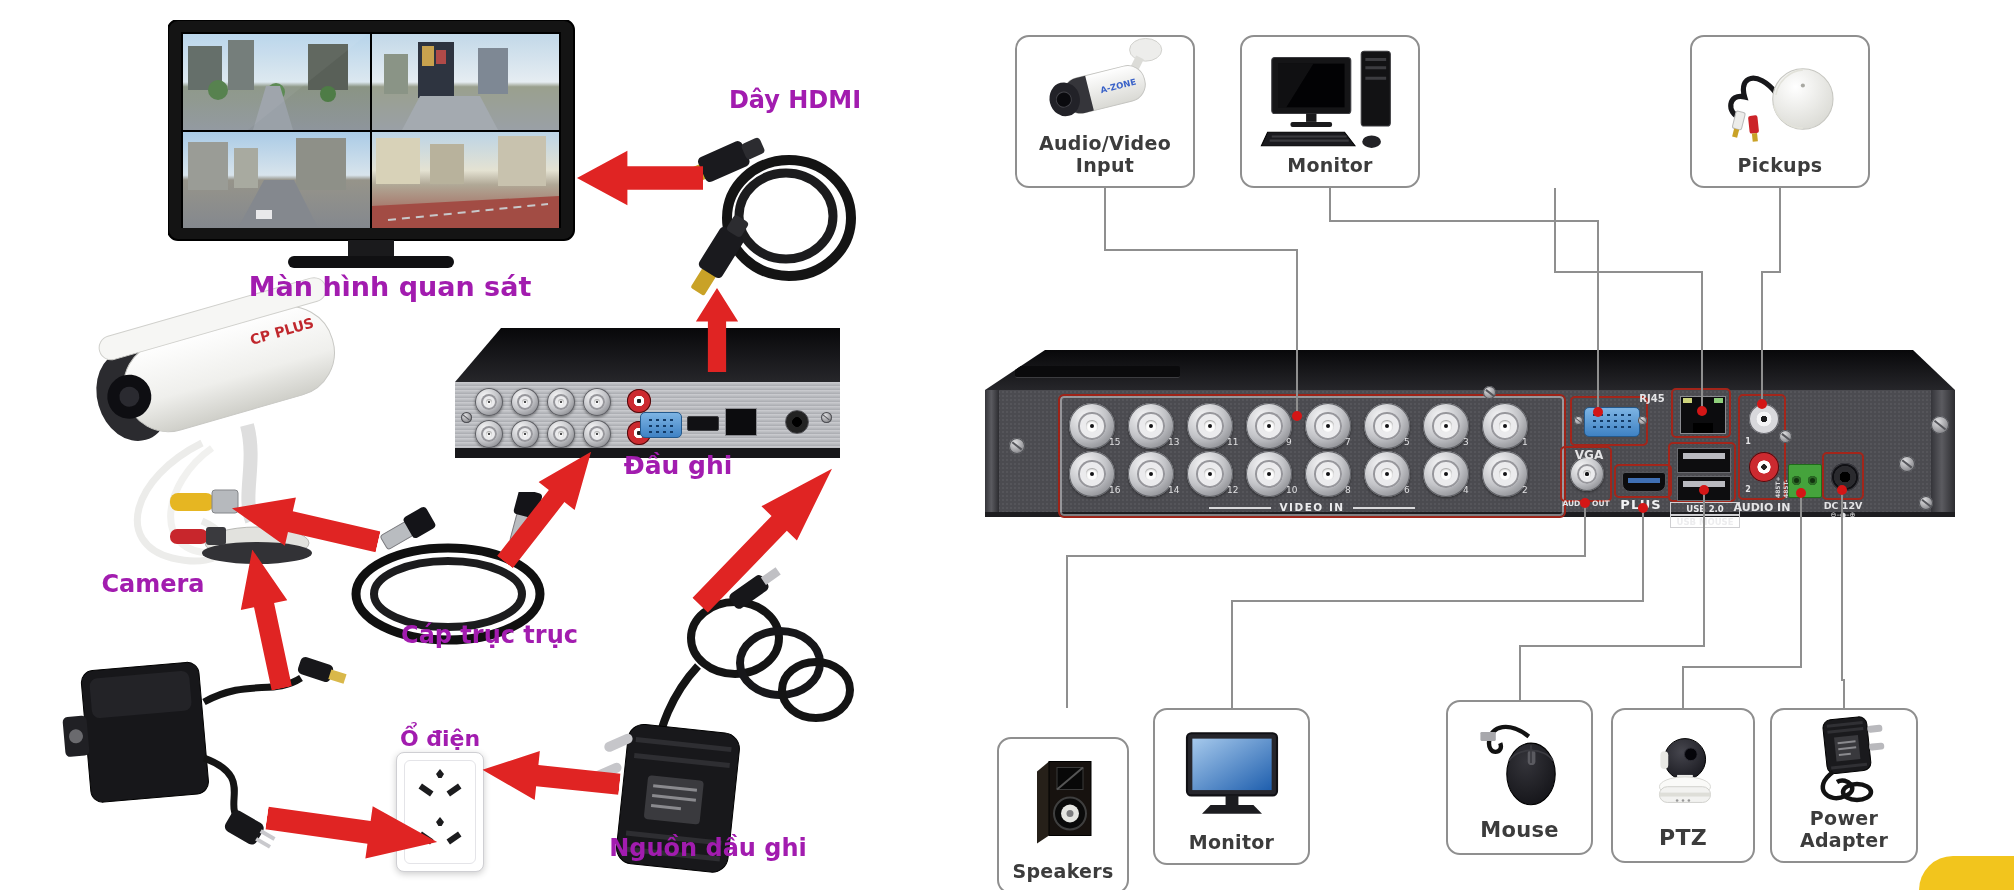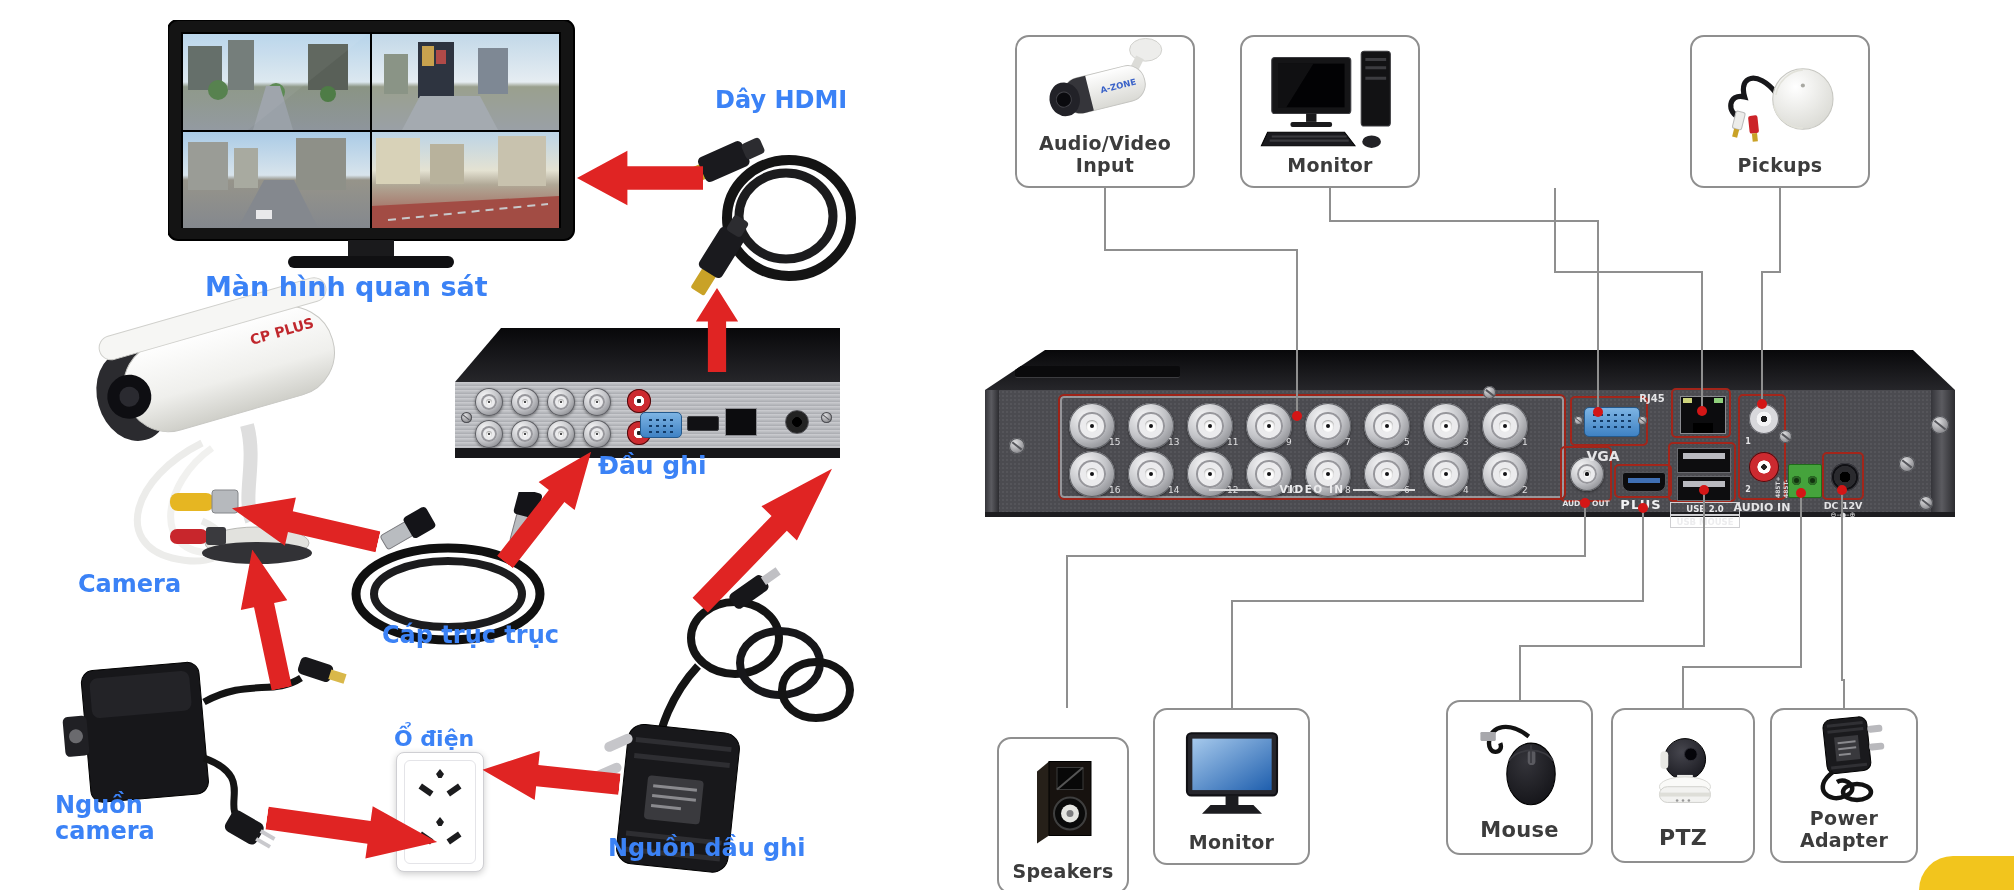--- a/index.html
+++ b/index.html
@@ -1,19 +1,19 @@
 <!DOCTYPE html>
 <html><head>
 <meta charset="utf-8">
 <style>
   html,body{margin:0;padding:0;background:#fff}
   .canvas{position:relative;width:2014px;height:890px;background:#fff;overflow:hidden;font-family:"DejaVu Sans",sans-serif}
   .abs{position:absolute}
   
-  .vlabel{position:absolute;color:#3b82f6;font-weight:700;line-height:1.08;z-index:7}
+  .vlabel{position:absolute;color:#a21caf;font-weight:700;text-align:center;line-height:1.08;z-index:7}
   
   .arrow{position:absolute;background:#e02423;clip-path:polygon(0 31%,60% 31%,60% 6%,100% 50%,60% 94%,60% 69%,0 69%);z-index:6}
   
   .devbox{position:absolute;background:#fff;border:2px solid #8f8f8f;border-radius:14px;display:flex;flex-direction:column;align-items:center;justify-content:flex-end;padding:6px 4px 10px;z-index:3;box-sizing:border-box}
   .devicon{flex:1;display:flex;align-items:center;justify-content:center;width:100%}
   .devlabel{font-size:19px;font-weight:700;color:#3c3c3c;letter-spacing:.3px;text-align:center;line-height:1.12}
   
   .wires{position:absolute;left:0;top:0;z-index:2;pointer-events:none}
   
   .dvr{position:absolute;z-index:1}
@@ -256,21 +256,20 @@
       <rect x="240" y="24" width="34" height="18" rx="5" fill="#17171a"></rect>
       <rect x="272" y="28" width="16" height="10" fill="#d9b84a"></rect>
     </g>
     <path d="M146,120 C200,140 160,168 185,185" fill="none" stroke="#141414" stroke-width="7"></path>
     <g transform="rotate(30 190 195)">
       <rect x="166" y="180" width="36" height="24" rx="6" fill="#17171a"></rect>
       <rect x="200" y="185" width="16" height="4" fill="#c9c9cd"></rect>
       <rect x="200" y="194" width="16" height="4" fill="#c9c9cd"></rect>
     </g>
   </svg>
-  <div class="vlabel" style="left:55px;top:793px;width:195px;font-size:24px">Nguồn camera</div>
 
   <div class="vlabel" style="left:394px;top:727px;width:92px;font-size:22px">Ổ điện</div>
   <div class="outlet" style="left:396px;top:752px;width:86px;height:118px">
     <div class="outlet-inner"></div>
     <div class="socket" style="top:14px">
         <div class="s-top"></div>
         <div class="s-l"></div>
         <div class="s-r"></div>
       </div>
     <div class="socket" style="top:62px">
@@ -407,21 +406,21 @@
   </div>
 
   <div class="dvr" style="left:985px;top:350px;width:970px;height:175px">
     <div class="dvr-top" style="height:40px;clip-path:polygon(60px 0,928px 0,100% 100%,0 100%)">
       <div class="vent" style="left:30px;top:16px;width:165px;height:11px"></div>
     </div>
     <div class="dvr-body" style="top:40px;height:122px"></div>
     <div class="bevel" style="right:0;top:40px;width:24px;height:122px"></div>
     <div class="bevel" style="left:0;top:40px;width:14px;height:122px"></div>
 
-    <div class="vin-box" style="left:73px;top:44px;width:508px;height:106px">
+    <div class="vin-box" style="left:73px;top:44px;width:508px;height:124px">
       <div class="abs" style="left:0;top:0;width:100%;height:100%">
           <div class="bnc" style="left:9px;top:7px;width:46px;height:46px">
             <div class="bncring"></div>
             <div class="bnchole"></div>
             <div class="bncpin"></div>
           </div>
           <div class="port-num" style="left:49px;top:41px">15</div>
           <div class="bnc" style="left:68px;top:7px;width:46px;height:46px">
             <div class="bncring"></div>
             <div class="bnchole"></div>
@@ -514,21 +513,21 @@
           <div class="port-num" style="left:462px;top:89px">2</div>
         </div>
       <div class="vinlab"><span class="dash"></span><span>VIDEO IN</span><span class="dash"></span></div>
     </div>
 
     <div class="portbox" style="left:585px;top:46px;width:78px;height:50px">
       <div class="vga" style="left:12px;top:9px;width:54px;height:28px"></div>
       <div class="screw" style="left:2px;top:18px;width:9px;height:9px"></div>
       <div class="screw" style="left:66px;top:18px;width:9px;height:9px"></div>
     </div>
-    <div class="plabel" style="left:579px;top:99px;width:78px;font-size:14px">VGA</div>
+    <div class="plabel" style="left:565px;top:99px;width:78px;font-size:12px">VGA</div>
     <div class="plabel" style="left:648px;top:44px;width:38px;font-size:10px">RJ45</div>
 
     <div class="portbox" style="left:686px;top:38px;width:60px;height:50px">
       <div class="eth" style="left:7px;top:6px;width:44px;height:36px">
         <div class="led" style="left:2px;background:#cdd37b"></div>
         <div class="led" style="right:2px;background:#8fcf7b"></div>
         <div class="abs" style="left:12px;bottom:0;width:20px;height:10px;background:#000"></div>
       </div>
     </div>
 

